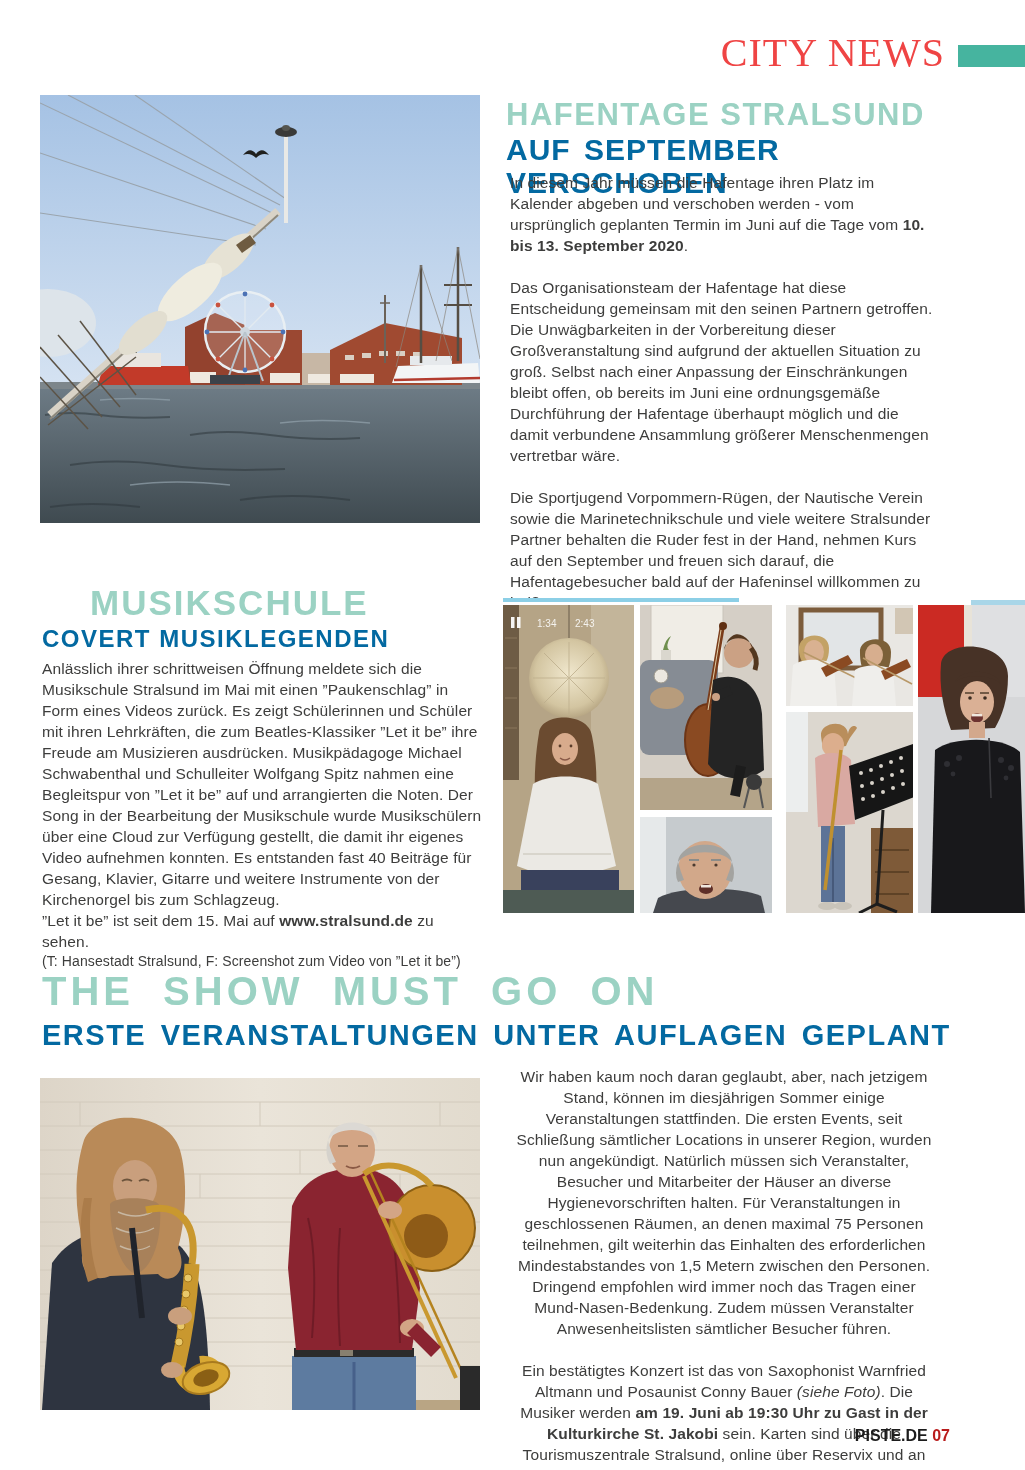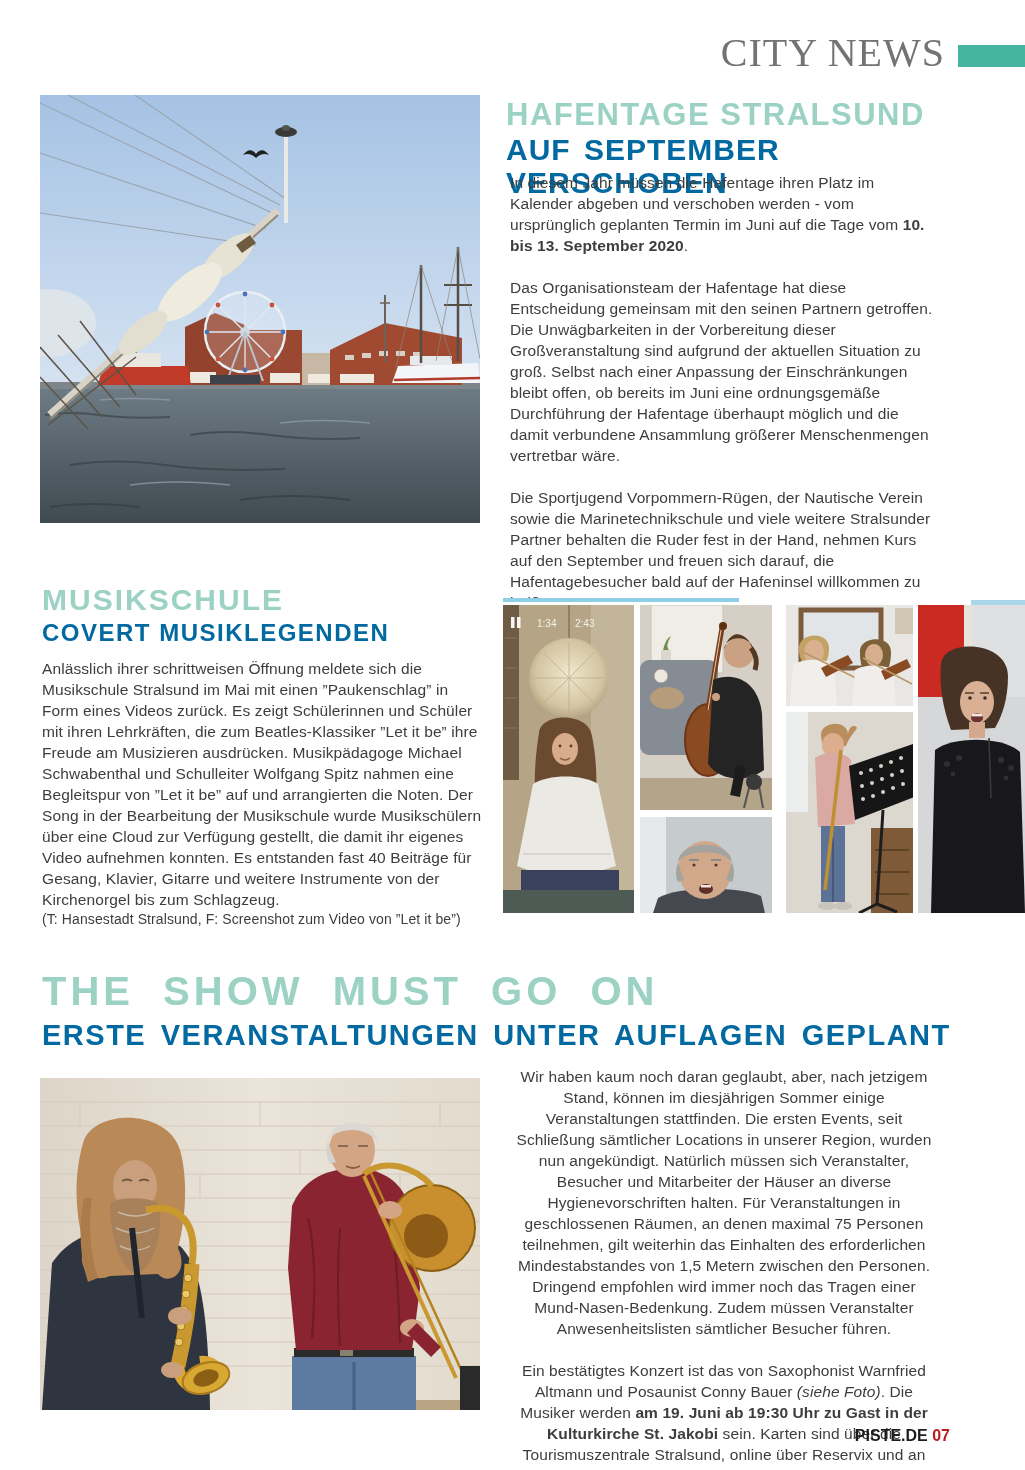--- a/index.html
+++ b/index.html
@@ -4,32 +4,32 @@
 <style>
   html,body{margin:0;padding:0;background:#ffffff;}
   .page{
     position:relative;width:1025px;height:1470px;background:#ffffff;
     font-family:"Liberation Sans", sans-serif;color:#3d3d3c;overflow:hidden;
   }
   
   .city-news{
     position:absolute;top:33px;right:80px;
     font-family:"Liberation Serif", serif;font-size:40px;line-height:40px;
-    color:#737373;letter-spacing:1px;
+    color:#ef4444;letter-spacing:1px;
   }
   .teal-block{position:absolute;top:45px;right:0;width:67px;height:22px;background:#46b49f;}
   
   .headline{position:absolute;}
   .h-bold{font-weight:700;color:#9bd2c3;line-height:1.08;}
   .h-light{font-weight:700;color:#0369a1;line-height:1.08;}
   .head-haf{left:506px;top:98px;width:442px;text-align:left;}
   .head-haf .h-bold{font-size:31px;letter-spacing:1.5px;}
   .head-haf .h-light{font-size:30px;letter-spacing:1px;word-spacing:4px;margin-top:3px;}
   .head-mus{left:42px;top:584px;width:460px;text-align:left;}
-  .head-mus .h-bold{font-size:30px;letter-spacing:2px;}
+  .head-mus .h-bold{font-size:35px;letter-spacing:2px;margin-left:48px;}
   .head-mus .h-light{font-size:24px;letter-spacing:1.5px;margin-top:4px;}
   .head-show{left:42px;top:962px;width:940px;text-align:left;margin-top:8px;}
   .head-show .h-bold{font-size:40px;letter-spacing:4px;word-spacing:14px;}
   .head-show .h-light{font-size:29px;letter-spacing:1.5px;word-spacing:5px;margin-top:7px;}
   
   .col{position:absolute;font-size:15.5px;line-height:21px;letter-spacing:0.1px;}
   .col p{margin:0 12px 21px 0;}
   .col p:last-child{margin-bottom:0;}
   .col-haf{left:510px;top:172px;width:438px;}
   .col-mus{left:42px;top:658px;width:452px;}
@@ -202,20 +202,21 @@
     <p>Das Organisationsteam der Hafentage hat diese Entscheidung gemeinsam mit den seinen Partnern getroffen. Die Unwägbarkeiten in der Vorbereitung dieser Großveranstaltung sind aufgrund der aktuellen Situation zu groß. Selbst nach einer Anpassung der Einschränkungen bleibt offen, ob bereits im Juni eine ordnungsgemäße Durchführung der Hafentage überhaupt möglich und die damit verbundene Ansammlung größerer Menschenmengen vertretbar wäre.</p>
     <p><span>Die Sportjugend Vorpommern-Rügen, der Nautische Verein sowie die Marinetechnikschule und viele weitere Stralsunder Partner behalten die Ruder fest in der Hand, nehmen Kurs auf den September und freuen sich darauf, die Hafentagebesucher bald auf der Hafeninsel willkommen zu heißen. </span><span class="credit">(T&amp;F: HANSESTADT Stralsund)</span></p>
   </div>
 
   <div class="headline head-mus">
     <div class="h-bold">MUSIKSCHULE</div>
     <div class="h-light">COVERT MUSIKLEGENDEN</div>
   </div>
   <div class="col col-mus">
     <p style="margin-bottom:0">Anlässlich ihrer schrittweisen Öffnung meldete sich die Musikschule Stralsund im Mai mit einen ”Paukenschlag” in Form eines Videos zurück. Es zeigt Schülerinnen und Schüler mit ihren Lehrkräften, die zum Beatles-Klassiker ”Let it be” ihre Freude am Musizieren ausdrücken. Musikpädagoge Michael Schwabenthal und Schulleiter Wolfgang Spitz nahmen eine Begleitspur von ”Let it be” auf und arrangierten die Noten. Der Song in der Bearbeitung der Musikschule wurde Musikschülern über eine Cloud zur Verfügung gestellt, die damit ihr eigenes Video aufnehmen konnten. Es entstanden fast 40 Beiträge für Gesang, Klavier, Gitarre und weitere Instrumente von der Kirchenorgel bis zum Schlagzeug.</p>
+    <p style="margin-bottom:0"><span>”Let it be” ist seit dem 15. Mai auf </span><b>www.stralsund.de</b><span> zu sehen.</span></p>
     <p class="credit-line">(T: Hansestadt Stralsund, F: Screenshot zum Video von ”Let it be”)</p>
   </div>
 
   <div class="figure fig-collage">
     <svg width="522" height="317" viewBox="0 0 522 317">
       <defs>
         <radialGradient id="lamp" cx="0.5" cy="0.45" r="0.6">
           <stop offset="0" stop-color="#f0e7cd"></stop>
             <stop offset="0.7" stop-color="#d3c5a1"></stop>
             <stop offset="1" stop-color="#ac9a78"></stop>

